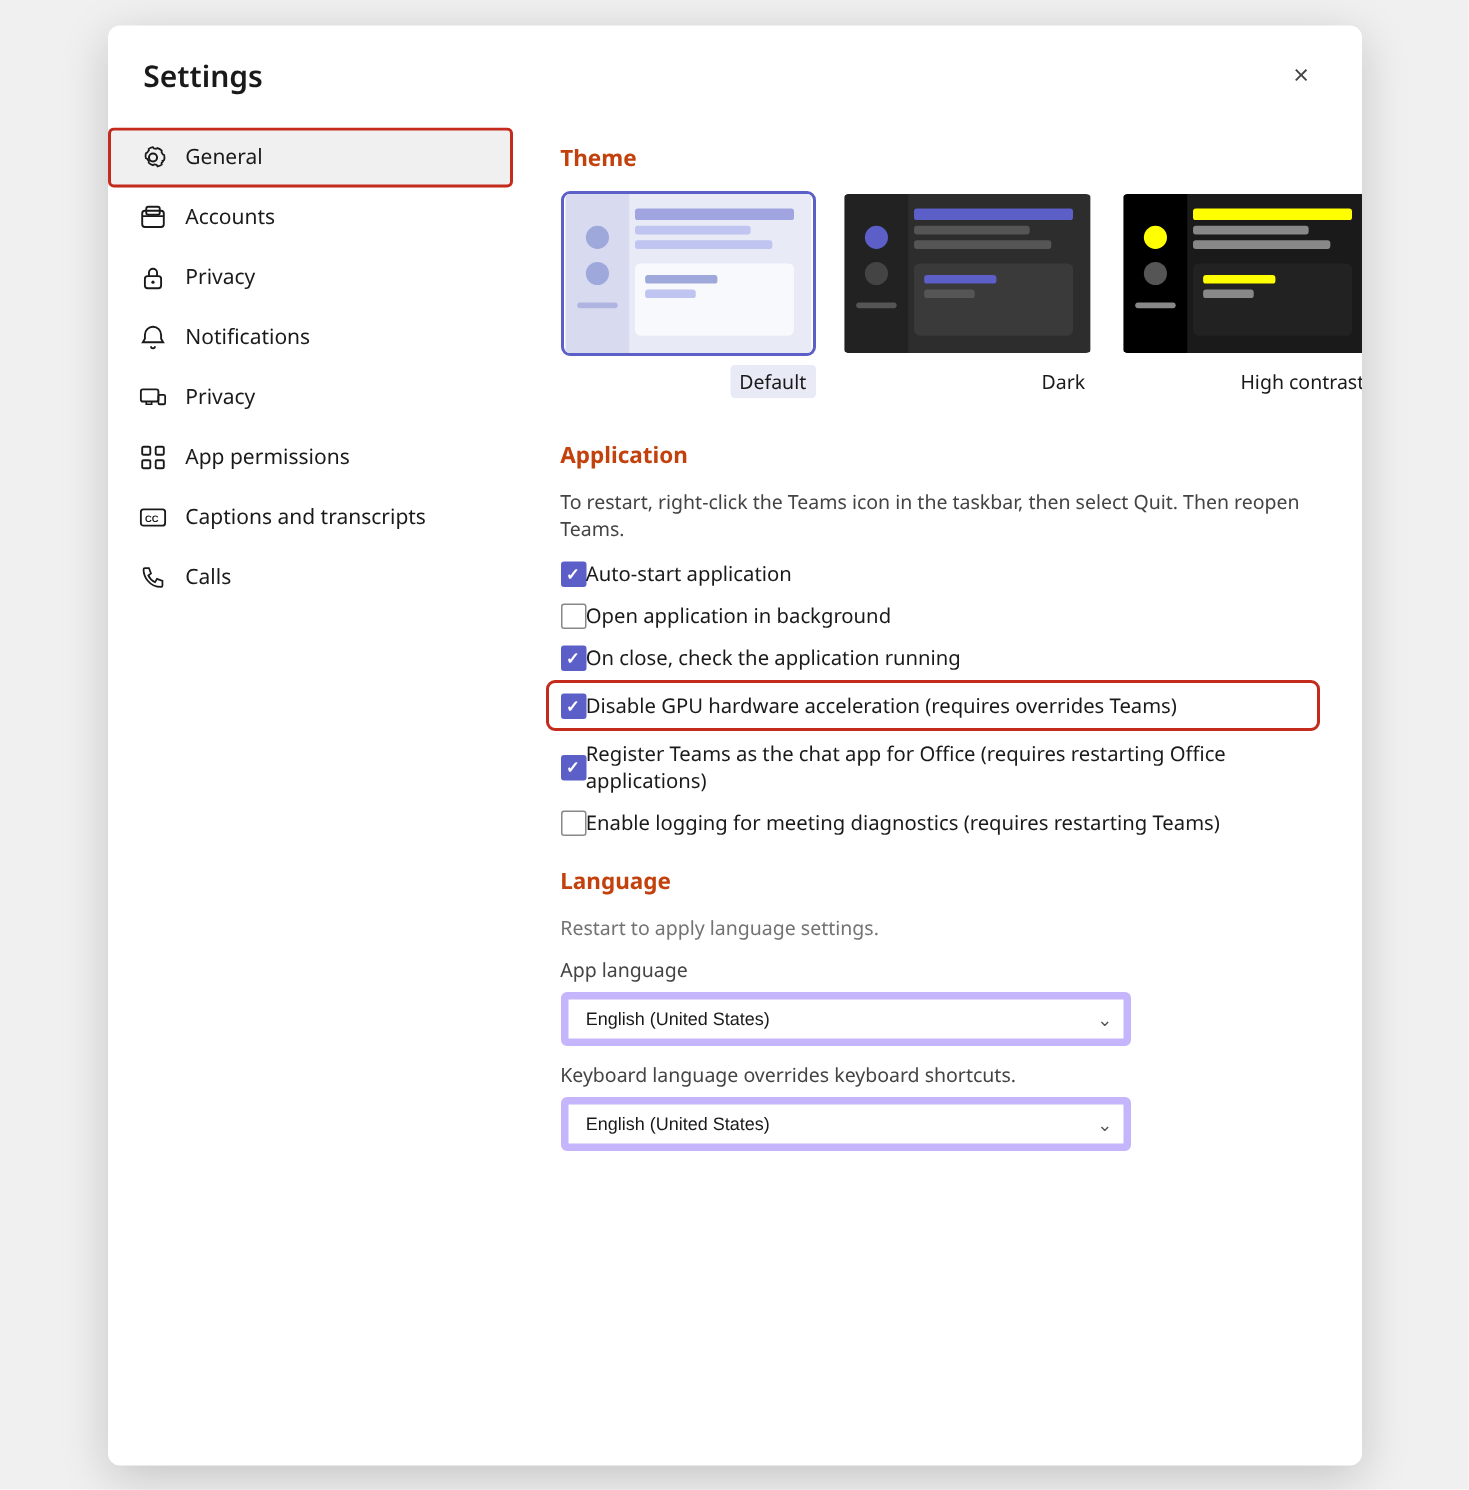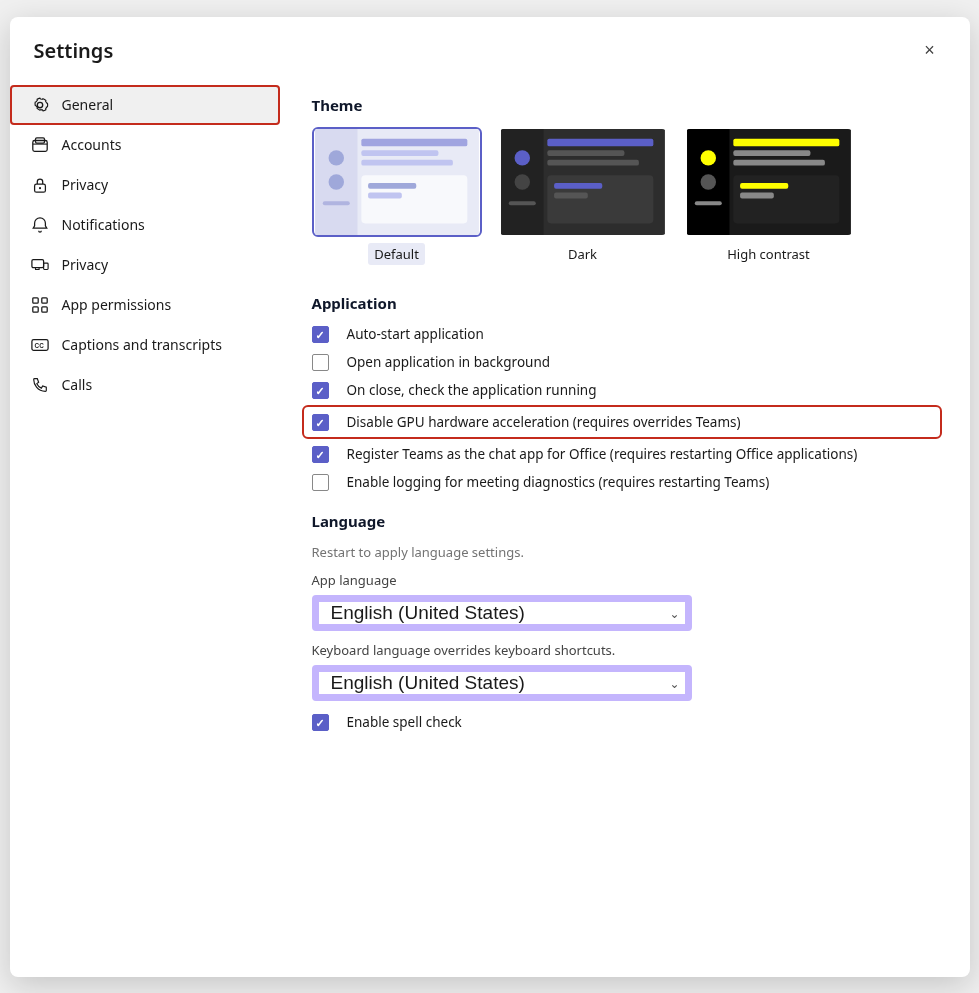--- a/index.html
+++ b/index.html
@@ -6,21 +6,21 @@
     body {
       font-family: 'Segoe UI', system-ui, sans-serif;
       background: #f0f0f0;
       display: flex;
       justify-content: center;
       align-items: center;
       min-height: 100vh;
     }
     .dialog {
       background: #fff;
-      width: 960px;
+      width: 836px;
       min-height: 960px;
       border-radius: 8px;
       box-shadow: 0 8px 32px rgba(0,0,0,0.18);
       display: flex;
       flex-direction: column;
       position: relative;
     }
     .dialog-header {
       display: flex;
       justify-content: space-between;
@@ -81,33 +81,33 @@
       flex-shrink: 0;
     }
     .main-content {
       flex: 1;
       padding: 10px 32px 24px 32px;
       overflow-y: auto;
     }
     .section-title {
       font-size: 15px;
       font-weight: 700;
-      color: #0f172a;
+      color: #c2410c;
       margin-bottom: 12px;
       margin-top: 8px;
     }
     .theme-row {
       display: flex;
       gap: 16px;
       margin-bottom: 28px;
     }
     .theme-option {
       display: flex;
       flex-direction: column;
-      align-items: center;
+      align-items: flex-end;
       cursor: pointer;
     }
     .theme-preview {
       width: 170px;
       height: 110px;
       border-radius: 6px;
       overflow: hidden;
       border: 2px solid transparent;
       position: relative;
     }
@@ -125,22 +125,22 @@
       border-radius: 3px;
     }
     
     .app-desc {
       font-size: 13px;
       color: #444;
       margin-bottom: 12px;
     }
     .checkbox-row {
       display: flex;
-      align-items: flex-end;
-      gap: 18px;
+      align-items: center;
+      gap: 0;
       margin-bottom: 10px;
       font-size: 13.5px;
       color: #1a1a1a;
       position: relative;
     }
     .checkbox-row.highlighted {
       outline: 2px solid #c42b1c;
       outline-offset: 2px;
       border-radius: 2px;
       padding: 4px 6px;
@@ -173,25 +173,25 @@
     .lang-desc { font-size: 13px; color: #737373; margin-bottom: 10px; }
     .lang-label { font-size: 13px; color: #444; margin-bottom: 6px; margin-top: 10px; }
     .select-wrapper {
       position: relative;
       width: 380px;
       margin-bottom: 4px;
     }
     .select-wrapper select {
       width: 100%;
       height: 36px;
-      border: 7px solid #c4b5fd;
+      border: 5px solid #c4b5fd;
       border-radius: 4px;
       background: #fff;
       padding: 0 12px;
-      font-size: 19px;
+      font-size: 12px;
       appearance: none;
       cursor: pointer;
       color: #1a1a1a;
     }
     .select-arrow {
       position: absolute;
       right: 12px;
       top: 50%;
       transform: translateY(-50%);
       pointer-events: none;
@@ -362,20 +362,21 @@
                 <rect x="55" y="66" width="35" height="6" rx="2" fill="#888"></rect>
               </svg>
             </div>
             <span class="theme-label">High contrast</span>
           </div>
         </div>
       </div>
 
       <div>
         <div class="section-title">Application</div>
+        <div class="app-desc">To restart, right-click the Teams icon in the taskbar, then select Quit. Then reopen Teams.</div>
 
         <div class="checkbox-row">
           <div class="checkbox checked"></div>
           <span>Auto-start application</span>
         </div>
 
         <div class="checkbox-row">
           <div class="checkbox"></div>
           <span>Open application in background</span>
         </div>
@@ -420,20 +421,16 @@
           <select>
             <option>English (United States)</option>
             <option>French (France)</option>
             <option>German (Germany)</option>
             <option>Spanish (Spain)</option>
             <option>Japanese</option>
           </select>
           <span class="select-arrow">⌄</span>
         </div>
 
-        <div class="checkbox-row" style="margin-top:12px;">
-          <div class="checkbox checked"></div>
-          <span>Enable spell check</span>
-        </div>
       </div>
     </div>
   </div>
 </div>
 
 </body></html>

